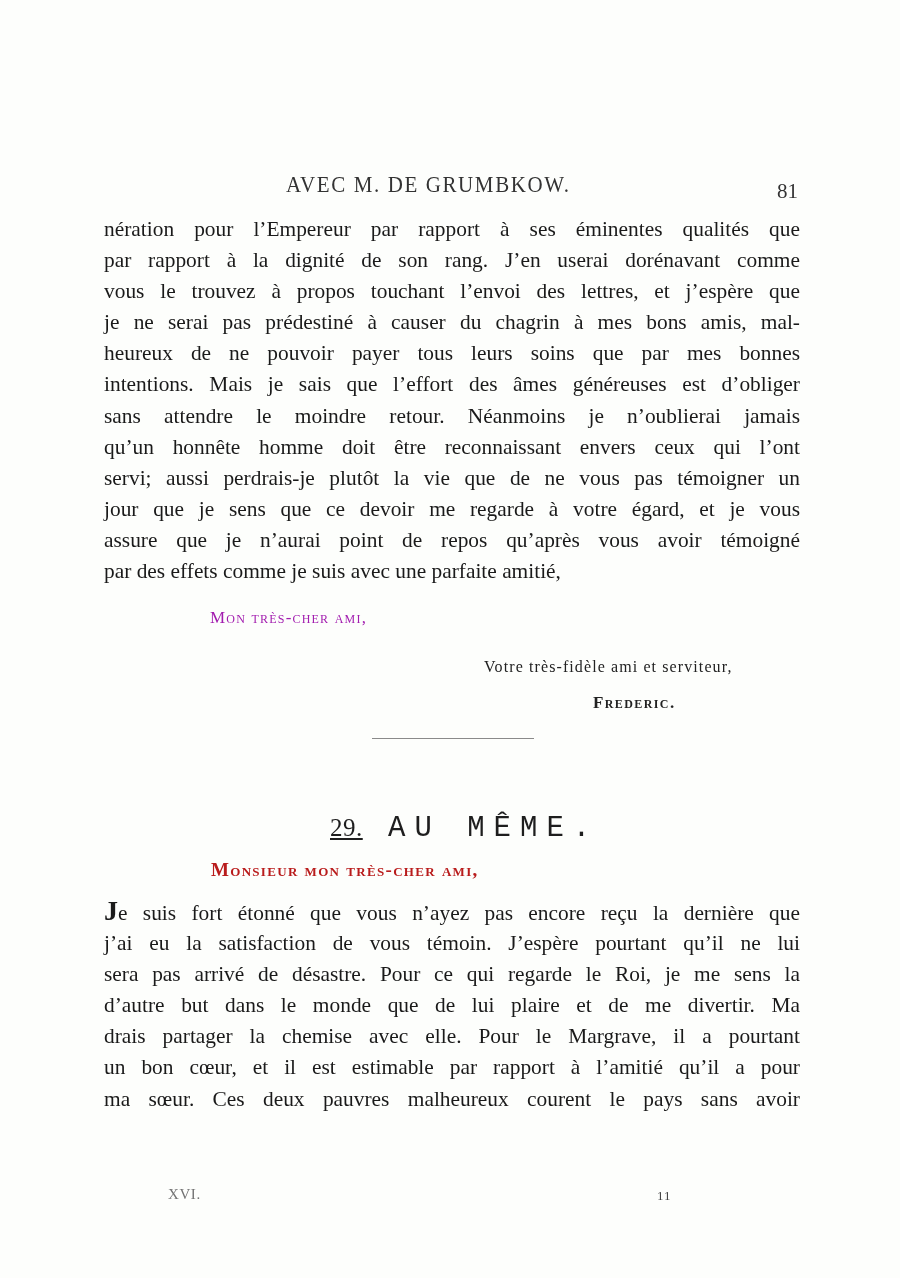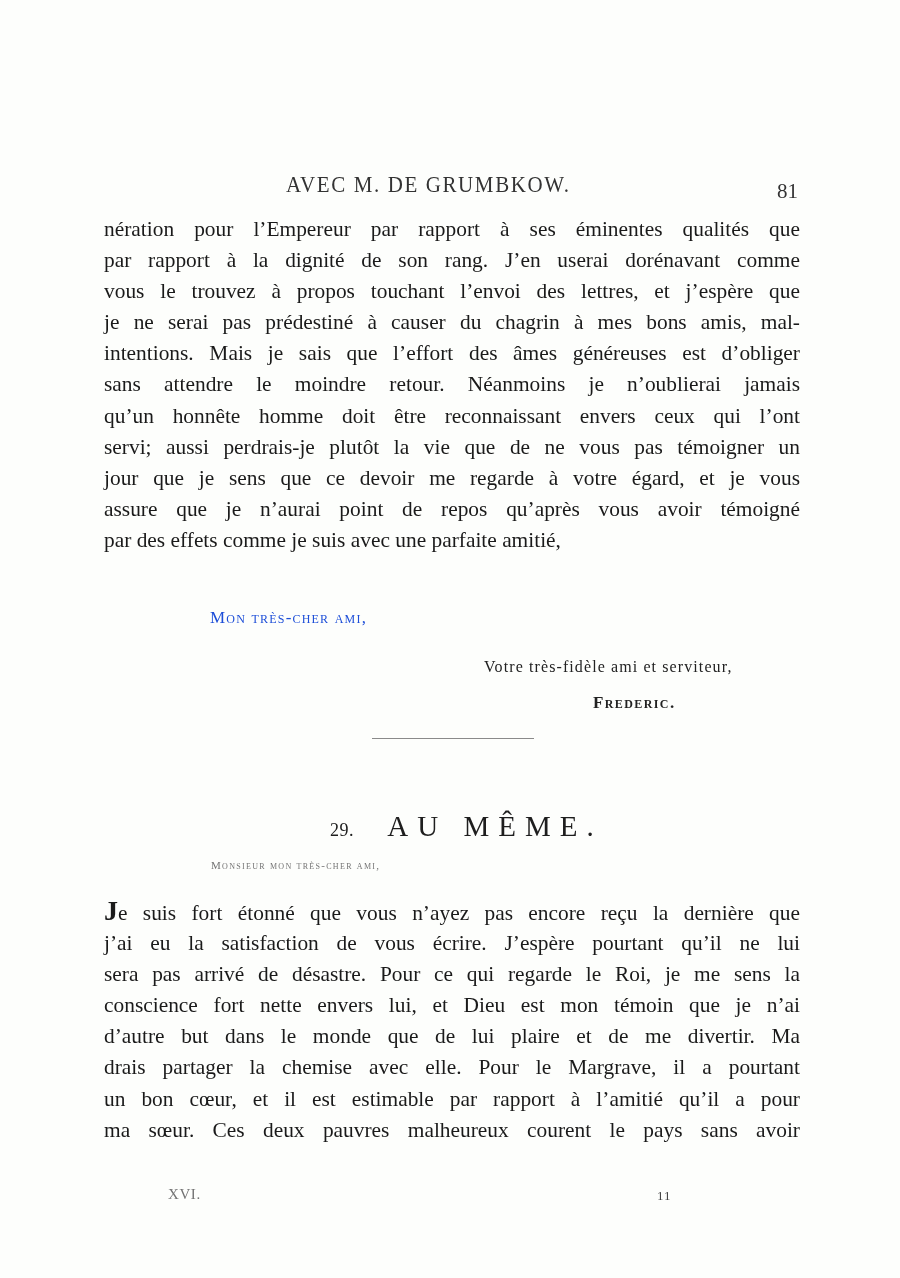--- a/index.html
+++ b/index.html
@@ -65,21 +65,21 @@
     #block1 { top: 214px; }
     #block2 { top: 897px; }
 
     .salutation-close {
       position: absolute;
       left: 210px;
       top: 608px;
       font-size: 17px;
       letter-spacing: 1.2px;
       font-variant: small-caps;
-      color: #1d4ed8;
+      color: #a21caf;
     }
     .signoff {
       position: absolute;
       left: 484px;
       top: 658px;
       font-size: 16px;
       letter-spacing: 1.1px;
       color: #222;
     }
     .signature {
@@ -102,37 +102,39 @@
     }
     .letter-heading {
       position: absolute;
       left: 330px;
       top: 810px;
       font-size: 29px;
       color: #1e1e1e;
       white-space: nowrap;
     }
     .letter-number {
-      font-size: 18px;
-      margin-right: 26px;
+      font-size: 25px;
+      margin-right: 18px;
       letter-spacing: 0.5px;
+      text-decoration: underline;
     }
     .letter-title {
       letter-spacing: 9px;
       font-weight: normal;
+      font-family: Liberation Mono, monospace;
     }
     .salutation-open {
       position: absolute;
       left: 211px;
       top: 859px;
-      font-size: 11px;
+      font-size: 19px;
       letter-spacing: 1.3px;
       font-variant: small-caps;
-      font-weight: normal;
-      color: #737373;
+      font-weight: bold;
+      color: #b91c1c;
     }
     .dropcap {
       font-size: 28px;
       font-weight: bold;
       line-height: 1;
     }
     .footer-signature {
       position: absolute;
       left: 168px;
       top: 1186px;
@@ -157,20 +159,21 @@
   <div class="running-head">
     <span class="running-title">AVEC M. DE GRUMBKOW.</span>
     <span class="folio">81</span>
   </div>
 
   <div class="body-text" id="block1">
     <span class="line">nération pour l’Empereur par rapport à ses éminentes qualités que</span>
     <span class="line">par rapport à la dignité de son rang.  J’en userai dorénavant comme</span>
     <span class="line">vous le trouvez à propos touchant l’envoi des lettres, et j’espère que</span>
     <span class="line">je ne serai pas prédestiné à causer du chagrin à mes bons amis, mal-</span>
+    <span class="line">heureux de ne pouvoir payer tous leurs soins que par mes bonnes</span>
     <span class="line">intentions.  Mais je sais que l’effort des âmes généreuses est d’obliger</span>
     <span class="line">sans attendre le moindre retour.  Néanmoins je n’oublierai jamais</span>
     <span class="line">qu’un honnête homme doit être reconnaissant envers ceux qui l’ont</span>
     <span class="line">servi; aussi perdrais-je plutôt la vie que de ne vous pas témoigner un</span>
     <span class="line">jour que je sens que ce devoir me regarde à votre égard, et je vous</span>
     <span class="line">assure que je n’aurai point de repos qu’après vous avoir témoigné</span>
     <span class="line last">par des effets comme je suis avec une parfaite amitié,</span>
   </div>
 
   <div class="salutation-close">Mon très-cher ami,</div>
@@ -181,23 +184,22 @@
 
   <div class="letter-heading">
     <span class="letter-number">29.</span>
     <span class="letter-title">AU MÊME.</span>
   </div>
 
   <div class="salutation-open">Monsieur mon très-cher ami,</div>
 
   <div class="body-text" id="block2">
     <span class="line"><span class="dropcap">J</span><span>e suis fort étonné que vous n’ayez pas encore reçu la dernière que</span></span>
-    <span class="line">j’ai eu la satisfaction de vous écrire.  J’espère pourtant qu’il ne lui</span>
+    <span class="line">j’ai eu la satisfaction de vous témoin.  J’espère pourtant qu’il ne lui</span>
     <span class="line">sera pas arrivé de désastre.  Pour ce qui regarde le Roi, je me sens la</span>
-    <span class="line">conscience fort nette envers lui, et Dieu est mon témoin que je n’ai</span>
     <span class="line">d’autre but dans le monde que de lui plaire et de me divertir.  Ma</span>
     <span class="line">drais partager la chemise avec elle.  Pour le Margrave, il a pourtant</span>
     <span class="line">un bon cœur, et il est estimable par rapport à l’amitié qu’il a pour</span>
     <span class="line">ma sœur.  Ces deux pauvres malheureux courent le pays sans avoir</span>
   </div>
 
   <div class="footer-signature">XVI.</div>
   <div class="footer-sheet">11</div>
 
 </div>

